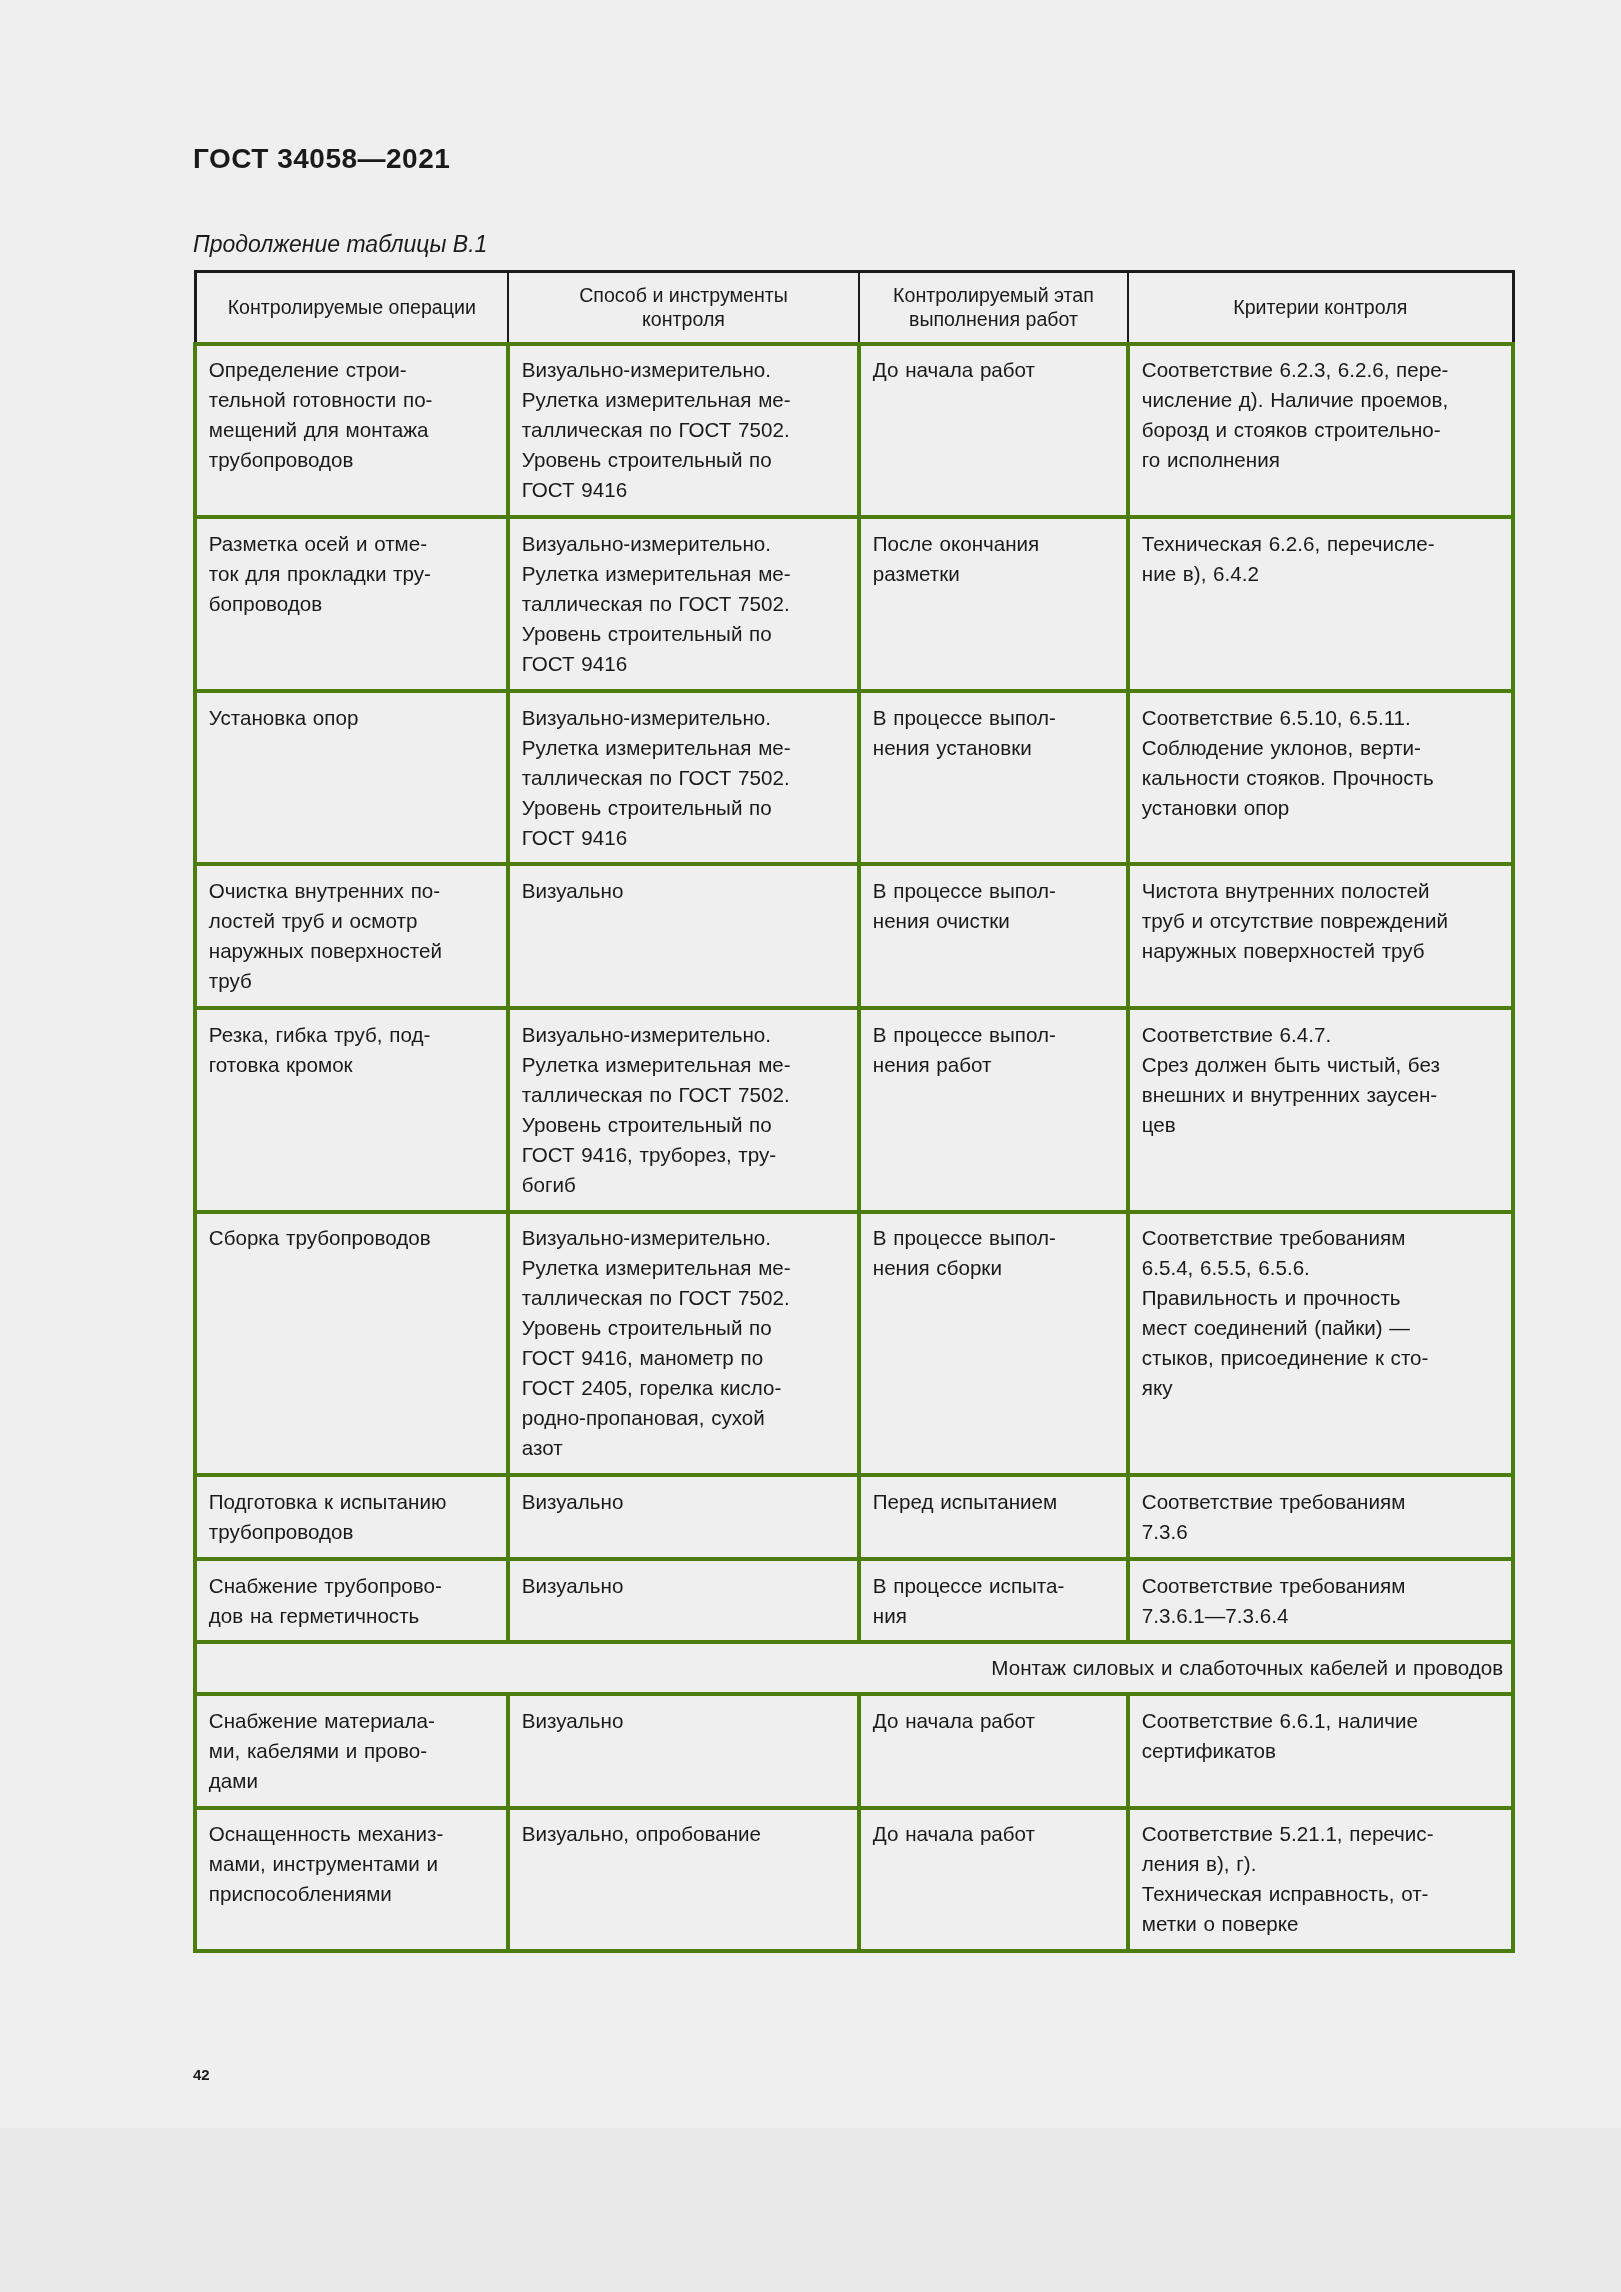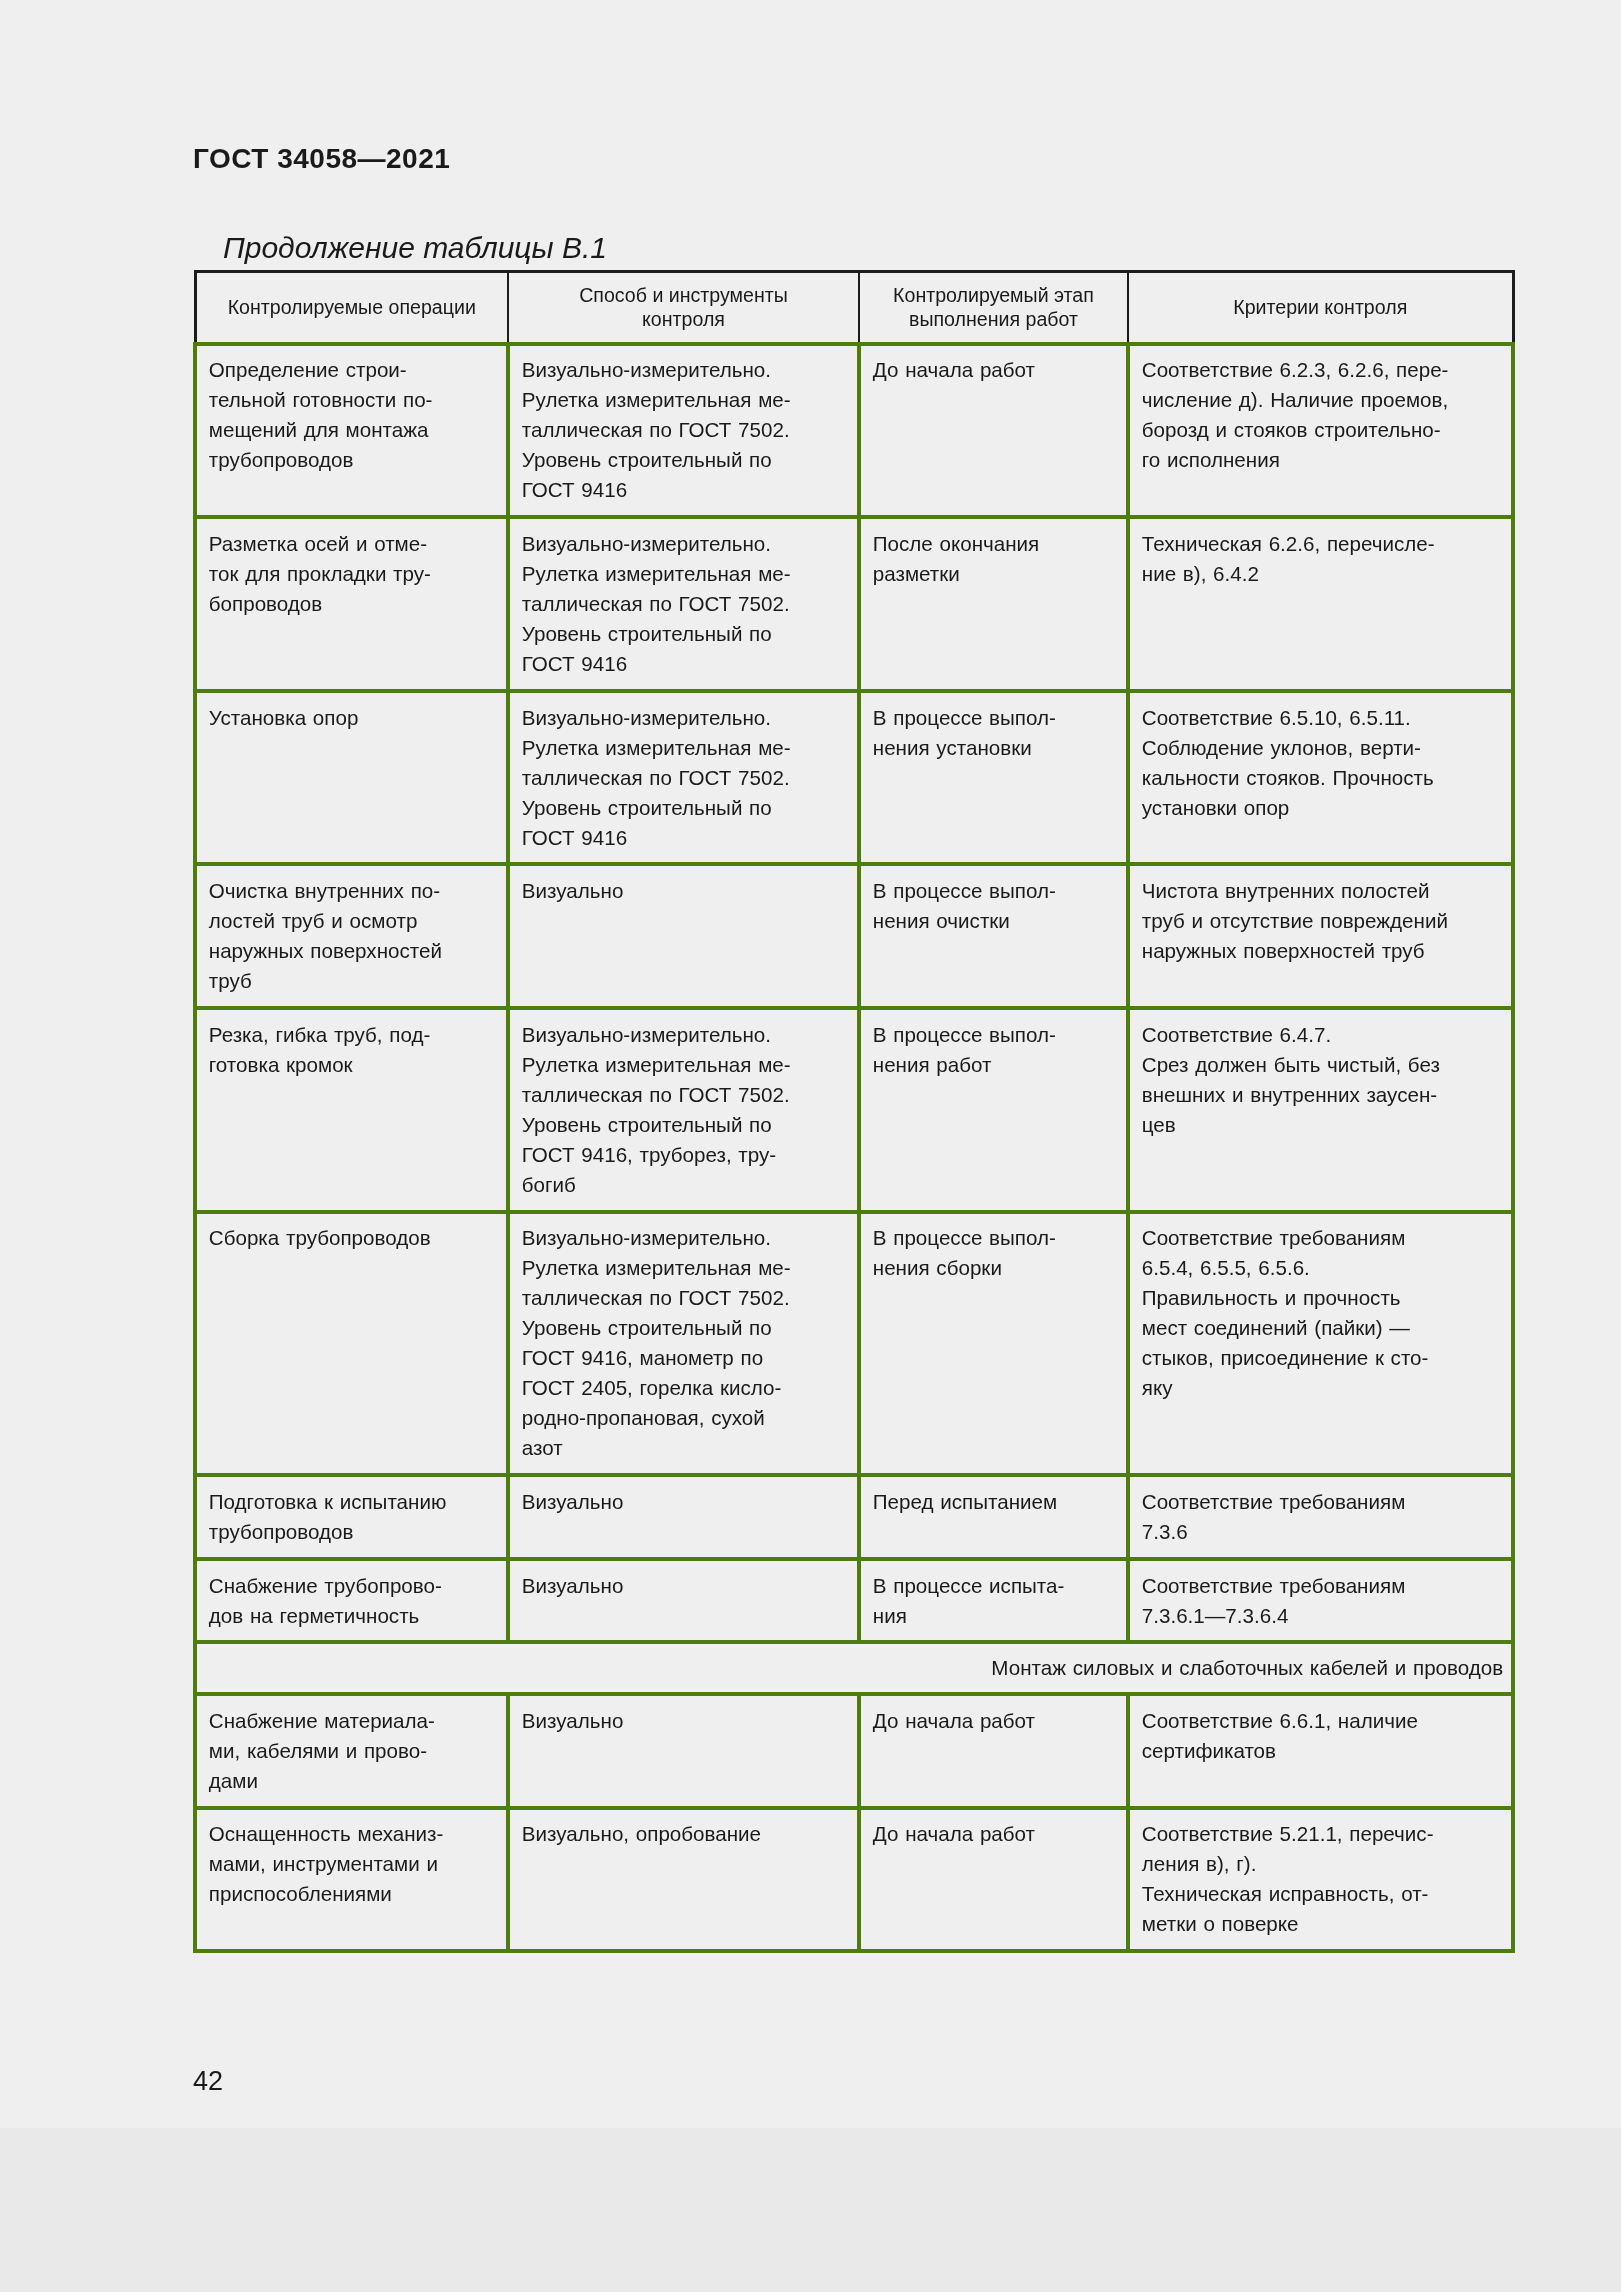--- a/index.html
+++ b/index.html
@@ -21,23 +21,22 @@
     left: 193px;
     top: 143px;
     font-size: 28px;
     font-weight: bold;
     letter-spacing: 0.5px;
   }
   .table-caption {
     position: absolute;
     left: 193px;
     top: 231px;
-    font-size: 30px;
+    font-size: 23px;
     font-style: italic;
-    margin-left: 30px;
   }
   table.gost {
     position: absolute;
     left: 193px;
     top: 270px;
     width: 1317px;
     border-collapse: collapse;
     table-layout: fixed;
     border: 3.9px solid #1c1c1c;
   }
@@ -68,21 +67,22 @@
   table.gost td.section {
     text-align: right;
     vertical-align: middle;
     padding: 8.8px 7.8px;
     white-space: normal;
   }
   .page-number {
     position: absolute;
     left: 193px;
     top: 2066px;
-    font-size: 27px;
+    font-size: 15px;
+    font-weight: bold;
   }
 </style>
 </head>
 <body>
 
 <div class="page">
 
   <div class="doc-number">ГОСТ 34058—2021</div>
 
   <div class="table-caption">Продолжение таблицы В.1</div>

